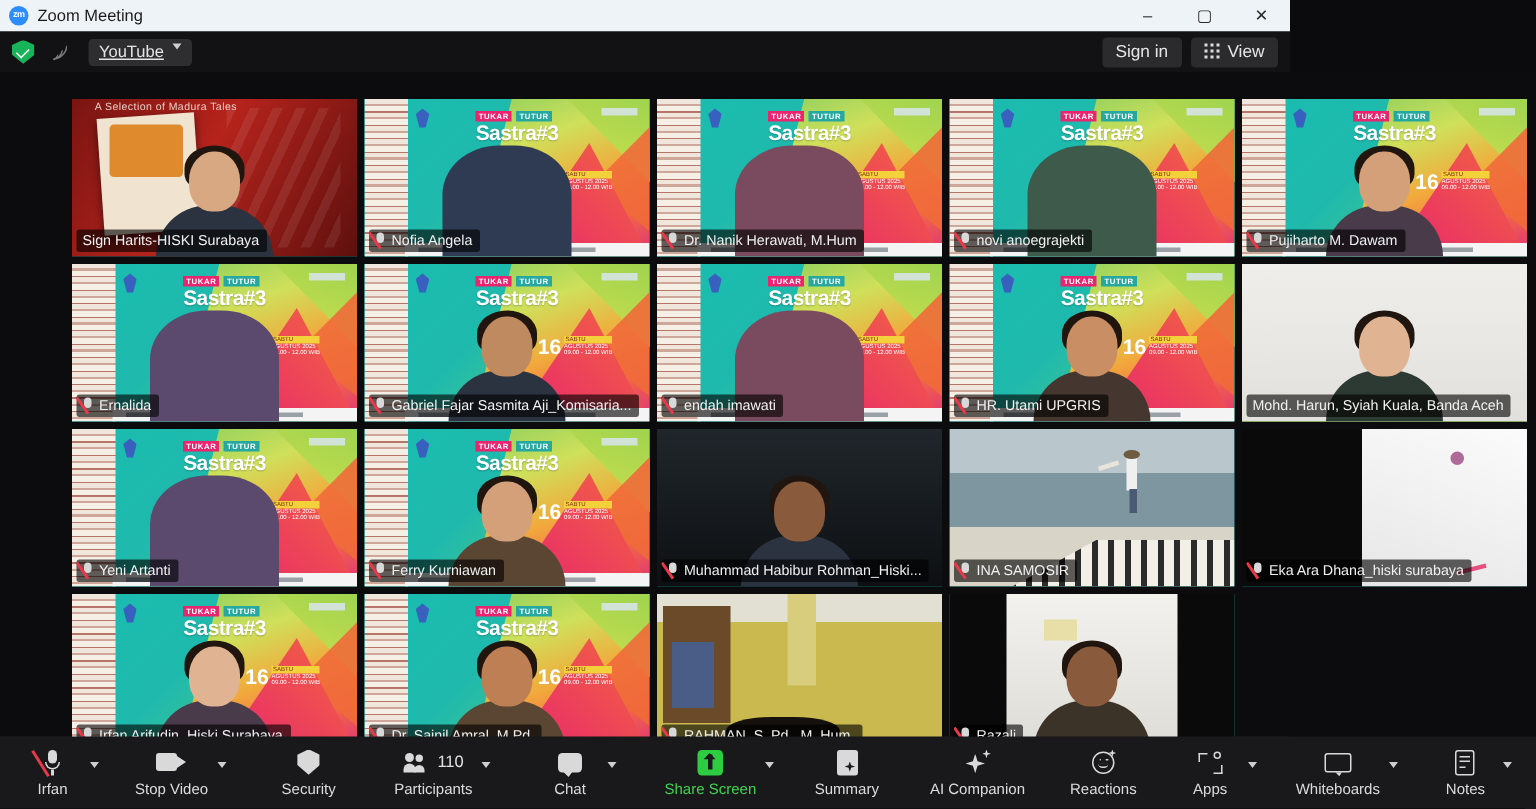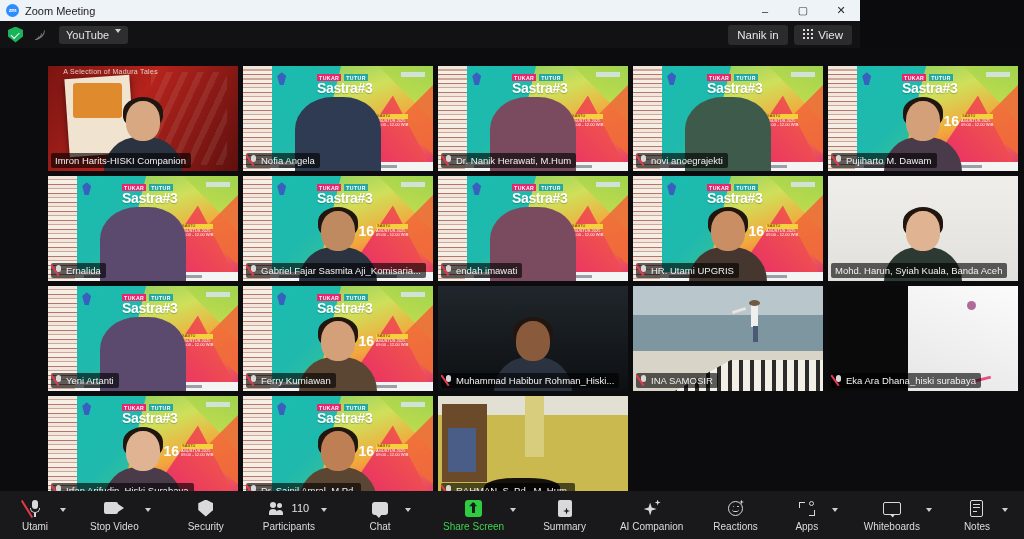--- a/index.html
+++ b/index.html
@@ -44,21 +44,21 @@
     transform:rotate(-45deg);
   }
   .rec-ico { width:18px; height:18px; margin-right:10px; position:relative; opacity:.55; }
   .rec-ico i { position:absolute; left:4px; bottom:4px; border:1.5px solid #cfcfcf;
                border-color:transparent #cfcfcf #cfcfcf transparent; border-radius:0 0 10px 0; }
   .rec-ico i:nth-child(1){ width:4px;height:4px; }
   .rec-ico i:nth-child(2){ width:7px;height:7px; }
   .rec-ico i:nth-child(3){ width:10px;height:10px; }
   .yt-chip {
     background:#2e2e31; border-radius:3px; padding:3px 7px; font-size:11px;
-    color:#e4e4e4; display:flex; gap:6px; cursor:pointer;
+    color:#e4e4e4; display:flex; gap:6px; cursor:pointer;text-decoration:underline;
   }
   .caret-d { width:0;height:0;border-left:3.5px solid transparent;border-right:3.5px solid transparent;
              border-top:4px solid #cfcfcf; }
   .subbar-right { position:absolute; right:8px; display:flex; align-items:center; gap:6px; }
   .signin { font-size:11.5px; color:#e6e6e6; background:#2b2b2e; padding:4px 9px;
             border-radius:3px; cursor:pointer; }
   .viewbtn { font-size:11.5px; color:#e6e6e6; background:#2b2b2e; padding:4px 9px;
              border-radius:3px; cursor:pointer; display:flex; align-items:flex-start; gap:5px; }
   .grid-ico { display:grid; grid-template-columns:repeat(3,2.5px); gap:1.5px; }
   .grid-ico b { width:2.5px;height:2.5px;background:#dcdcdc;display:block; }
@@ -223,21 +223,21 @@
     <div class="rec-ico">
         <i></i>
         <i></i>
         <i></i>
       </div>
     <div class="yt-chip">
       <span>YouTube</span>
       <span class="caret-d"></span>
     </div>
     <div class="subbar-right">
-      <div class="signin">Nanik in</div>
+      <div class="signin">Sign in</div>
       <div class="viewbtn">
         <span class="grid-ico">
           <b></b>
             <b></b>
             <b></b>
             <b></b>
             <b></b>
             <b></b>
             <b></b>
             <b></b>
@@ -261,21 +261,21 @@
     </div>
             <div class="person">
     <div style="position:relative;width:78px;margin:0 auto">
       <div class="hair" style="background:#20160f"></div>
       <div class="head" style="background:#d8a882;position:relative"></div>
     </div>
     <div class="body" style="background:#2b3240"></div>
             </div>
           </div>
           <div class="namebar">
-            <span class="nm">Imron Harits-HISKI Companion</span>
+            <span class="nm">Sign Harits-HISKI Surabaya</span>
           </div>
         </div>
         <div class="tile">
           <div class="feed">
             <div class="vb">
     <div class="teal"></div>
               <div class="tri1"></div>
               <div class="tri3"></div>
     <div class="tri4"></div>
               <div class="tri2"></div>
@@ -815,38 +815,57 @@
             <div style="position:absolute;inset:0;background:linear-gradient(180deg,#e2e0d2 0 18%,#c9b94e 18% 100%)">
       <div style="position:absolute;left:2%;top:8%;width:24%;height:74%;background:#6b4a2a"></div>
       <div style="position:absolute;left:5%;top:30%;width:15%;height:42%;background:#4a5d86"></div>
       <div style="position:absolute;left:46%;top:0;width:10%;height:58%;background:#d8cd7c"></div>
       <div style="position:absolute;left:24%;bottom:0;width:40%;height:22%;background:#15110c;border-radius:40% 40% 0 0"></div>
     </div>
           </div>
           <div class="namebar">
             <span class="mute-ico"></span>
             <span class="nm">RAHMAN, S. Pd., M. Hum.</span>
+          </div>
+        </div>
+        <div class="tile">
+          <div class="feed">
+            <div style="position:absolute;inset:0;background:#0a0a0a">
+      <div style="position:absolute;left:20%;top:0;width:60%;height:100%;background:linear-gradient(180deg,#f2f1ee,#dedcd6)"></div>
+      <div style="position:absolute;left:33%;top:16%;width:12%;height:14%;background:#e8dfa8"></div>
+    </div>
+            <div class="person">
+    <div style="position:relative;width:78px;margin:0 auto">
+      <div class="hair" style="background:#20160f"></div>
+      <div class="head" style="background:#8a5a3c;position:relative"></div>
+    </div>
+    <div class="body" style="background:#3c3328"></div>
+            </div>
+          </div>
+          <div class="namebar">
+            <span class="mute-ico"></span>
+            <span class="nm">Razali</span>
           </div>
         </div>
       </div>
   </div>
 
   <div class="toolbar">
 
     <div class="tgroup">
       <div class="titem">
         <div class="ticon">
             <span class="ic-mic">
           <b></b>
               <i></i>
               <u></u>
               <s></s>
             </span>
           </div>
-        <div class="tlabel">Utami</div>
+        <div class="tlabel">Irfan</div>
       </div>
       <div class="chev"></div>
     </div>
 
     <div class="tgroup" style="margin-left:18px">
       <div class="titem">
         <div class="ticon">
             <span class="ic-cam">
               <b></b>
               <i></i>

